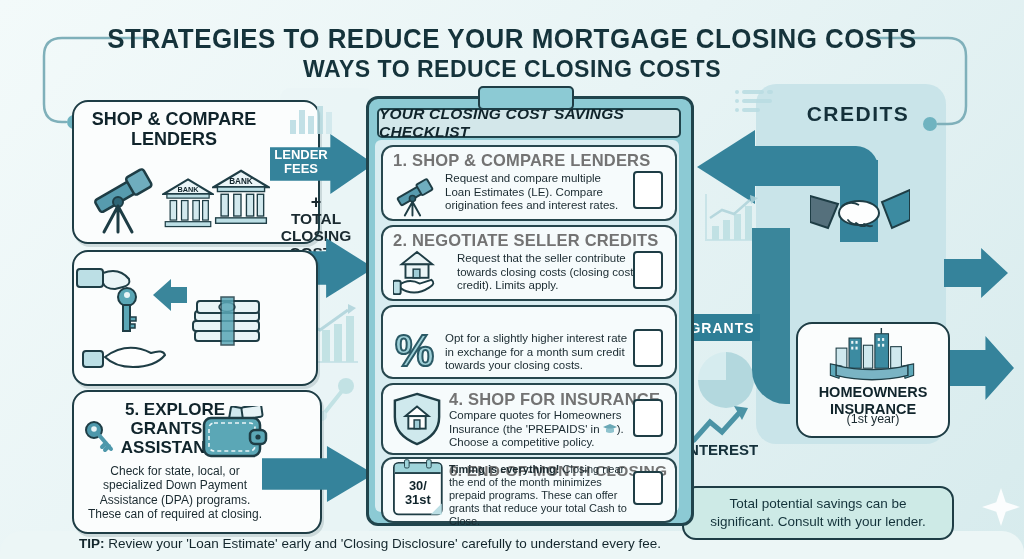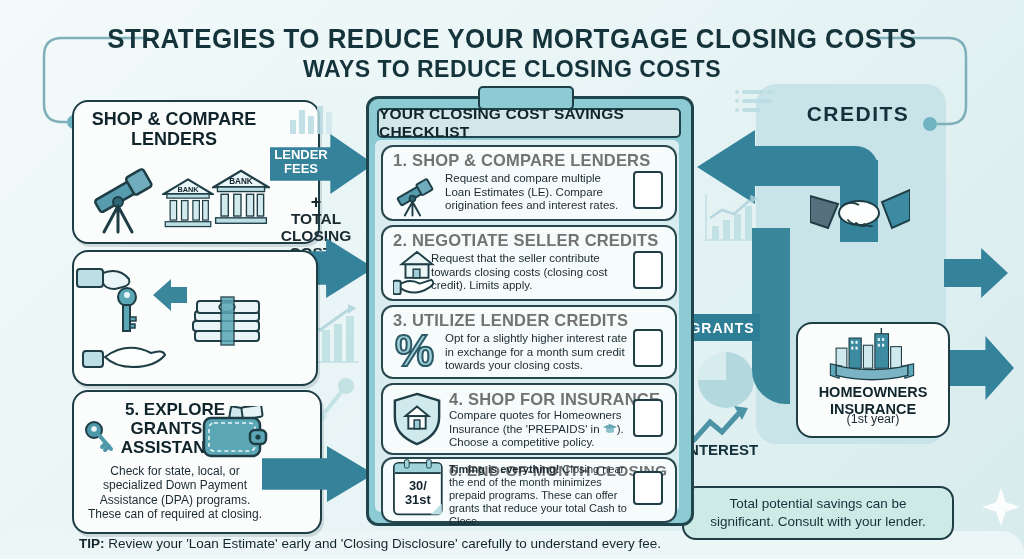--- a/index.html
+++ b/index.html
@@ -163,21 +163,21 @@
     </svg>
     <div class="abs card-body" style="left:10px;top:72px;width:182px;text-align:center;font-size:12px;line-height:1.2;">Check for state, local, or specialized Down Payment Assistance (DPA) programs. These can of required at closing.</div>
   </div>
 
   <div class="abs ar-r" style="left:262px;top:446px;width:112px;height:56px;"></div>
 
   <div class="abs" style="left:478px;top:86px;width:92px;height:20px;background:#8ccad4;border:2.5px solid #1e3d45;border-radius:5px;z-index:4;"></div>
   <div class="abs" style="left:366px;top:96px;width:322px;height:424px;background:#8ccad4;border:3px solid #20444c;border-radius:12px;z-index:3;">
     <div style="position:absolute;left:8px;top:9px;width:300px;height:26px;background:#d3e7ea;border:2px solid #20444c;border-radius:5px;
                 display:flex;align-items:center;justify-content:center;">
-      <span style="font-size:15.5px;font-weight:700;color:#10242b;letter-spacing:.2px;">YOUR CLOSING COST SAVINGS CHECKLIST</span>
+      <span style="font-size:15.5px;font-weight:700;color:#10242b;letter-spacing:.2px;font-style:italic;">YOUR CLOSING COST SAVINGS CHECKLIST</span>
     </div>
     <div style="position:absolute;left:6px;top:41px;width:304px;height:372px;background:#d9edf1;border-radius:6px;"></div>
 
     <div class="card" style="position:absolute;left:12px;top:46px;width:292px;height:72px;">
       <div class="card-title" style="position:absolute;left:10px;top:4px;">1. SHOP &amp; COMPARE LENDERS</div>
       <svg style="position:absolute;left:8px;top:24px;" width="46" height="46" viewBox="0 0 60 60">
         <g transform="rotate(-30 28 30)">
           <rect x="8" y="25" width="32" height="11" rx="2" fill="#579bae" stroke="#1e3d45" stroke-width="2.5"></rect>
           <rect x="38" y="22" width="16" height="16" rx="2" fill="#6fadbe" stroke="#1e3d45" stroke-width="2.5"></rect>
         </g>
@@ -190,26 +190,25 @@
 
     <div class="card" style="position:absolute;left:12px;top:126px;width:292px;height:72px;">
       <div class="card-title" style="position:absolute;left:10px;top:4px;">2. NEGOTIATE SELLER CREDITS</div>
       <svg style="position:absolute;left:10px;top:22px;" width="48" height="48" viewBox="0 0 50 50">
         <polygon points="25,3 41,16 9,16" fill="#eaf5f7" stroke="#1e3d45" stroke-width="2"></polygon>
         <rect x="13" y="16" width="24" height="14" fill="#eaf5f7" stroke="#1e3d45" stroke-width="2"></rect>
         <rect x="21" y="21" width="7" height="9" fill="#9fccd6" stroke="#1e3d45" stroke-width="1.5"></rect>
         <path d="M6 38 Q16 30 28 36 L40 32 Q45 36 38 40 Q26 48 14 44 Q8 42 6 38 Z" fill="#fdfefe" stroke="#1e3d45" stroke-width="2"></path>
         <rect x="0" y="33" width="8" height="14" rx="2" fill="#bcdfe5" stroke="#1e3d45" stroke-width="2"></rect>
       </svg>
-      <div class="card-body" style="position:absolute;left:48px;top:25px;width:184px;">Request that the seller contribute towards closing costs (closing cost credit). Limits apply.</div>
+      <div class="card-body" style="position:absolute;left:74px;top:25px;width:184px;">Request that the seller contribute towards closing costs (closing cost credit). Limits apply.</div>
       <div class="checkbox" style="position:absolute;right:12px;top:24px;"></div>
     </div>
 
     <div class="card" style="position:absolute;left:12px;top:206px;width:292px;height:70px;">
-      <div class="card-title" style="position:absolute;left:10px;top:4px;">3. UTILIZE LENDER CREDITS</div>
       <div class="pct" style="position:absolute;left:12px;top:22px;">%</div>
       <div class="card-body" style="position:absolute;left:62px;top:25px;width:184px;">Opt for a slightly higher interest rate in exchange for a month sum credit towards your closing costs.</div>
       <div class="checkbox" style="position:absolute;right:12px;top:22px;"></div>
     </div>
 
     <div class="card" style="position:absolute;left:12px;top:284px;width:292px;height:68px;">
       <svg style="position:absolute;left:8px;top:6px;" width="52" height="56" viewBox="0 0 54 58">
         <path d="M27 3 L50 10 V27 C50 41 40 50 27 55 C14 50 4 41 4 27 V10 Z" fill="#cfe9ed" stroke="#1e3d45" stroke-width="2.5"></path>
         <polygon points="27,16 39,26 15,26" fill="#fdfefe" stroke="#1e3d45" stroke-width="2"></polygon>
         <rect x="18" y="26" width="18" height="13" fill="#fdfefe" stroke="#1e3d45" stroke-width="2"></rect>

